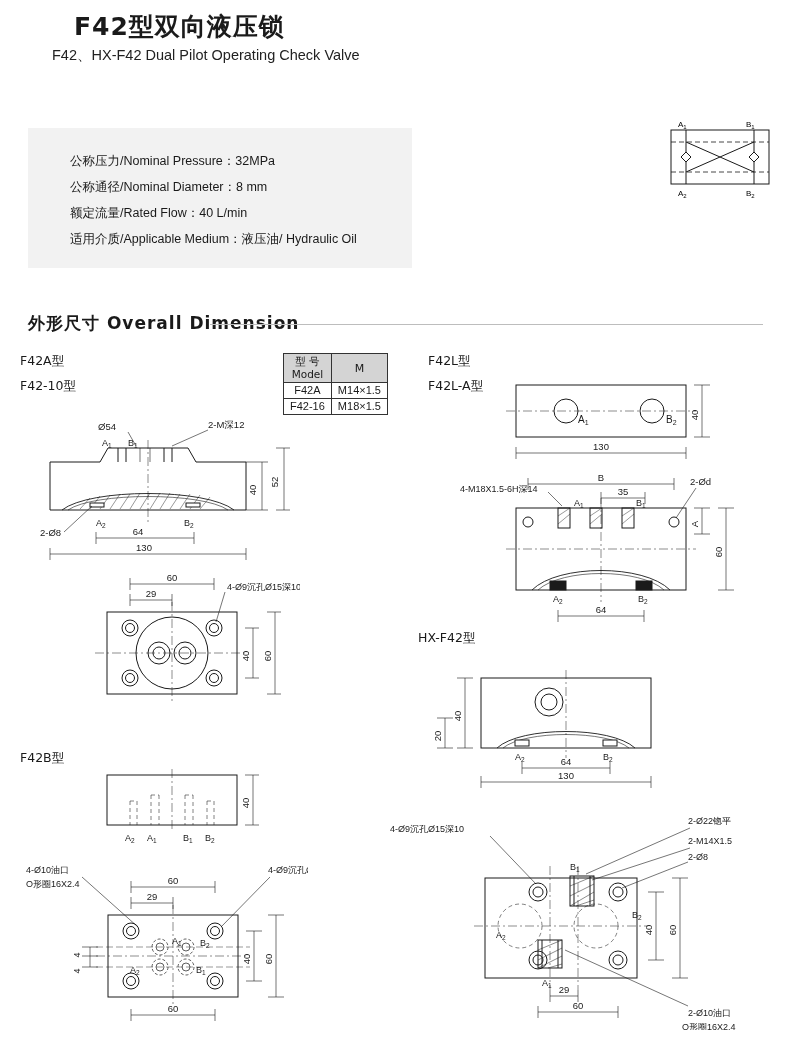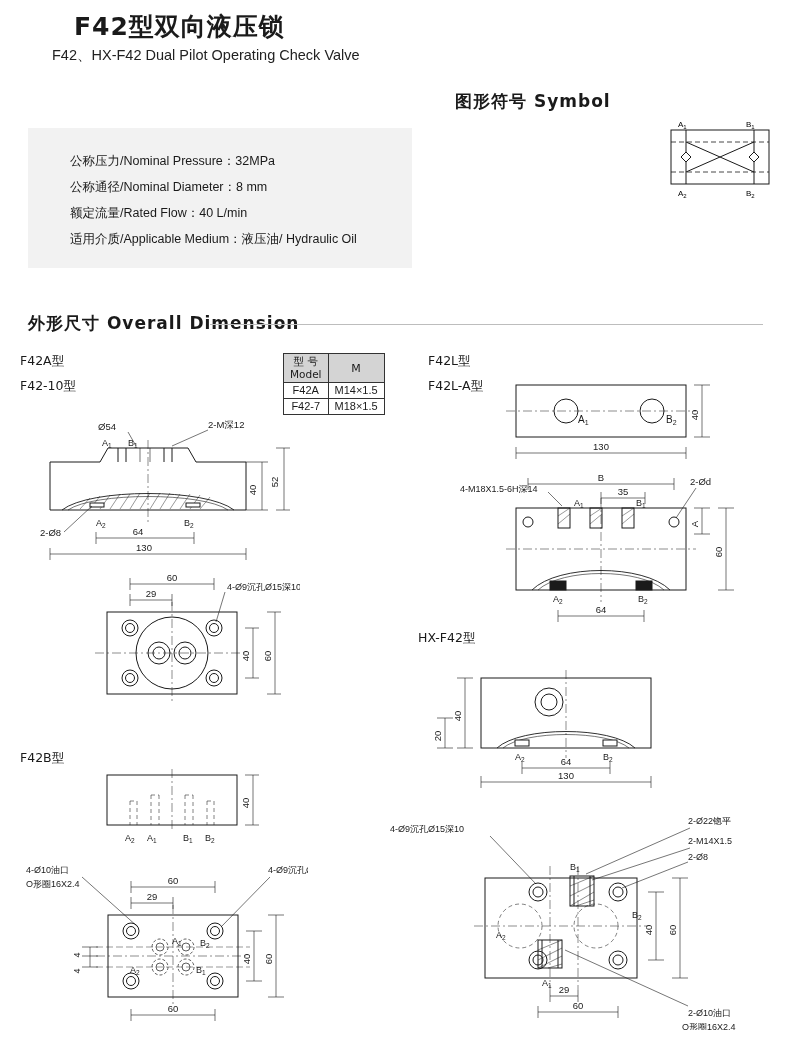--- a/index.html
+++ b/index.html
@@ -84,21 +84,20 @@
   <div class="title-en">F42、HX-F42 Dual Pilot Operating Check Valve</div>
 
   <div class="spec-box"></div>
   <div class="spec-list">
     <div><span class="lbl">公称压力/Nominal Pressure：</span><span class="val">32MPa</span></div>
     <div><span class="lbl">公称通径/Nominal Diameter：</span><span class="val">8 mm</span></div>
     <div><span class="lbl">额定流量/Rated Flow：</span><span class="val">40 L/min</span></div>
     <div><span class="lbl">适用介质/Applicable Medium：</span><span class="val">液压油/ Hydraulic Oil</span></div>
   </div>
 
-  <div class="sec-head" style="left:455px; top:90px;">图形符号 Symbol</div>
   <div class="sym-wrap">
     <svg width="110" height="80" viewBox="0 0 110 80">
       <rect x="5" y="10" width="98" height="54" fill="none" stroke="#1a1a1a" stroke-width="1"></rect>
 
       <line x1="5" y1="22" x2="103" y2="22" stroke="#1a1a1a" stroke-width="0.8" stroke-dasharray="5,3"></line>
       <line x1="5" y1="52" x2="103" y2="52" stroke="#1a1a1a" stroke-width="0.8" stroke-dasharray="5,3"></line>
 
       <line x1="20" y1="22" x2="88" y2="52" stroke="#1a1a1a" stroke-width="1"></line>
       <line x1="20" y1="52" x2="88" y2="22" stroke="#1a1a1a" stroke-width="1"></line>
       <line x1="20" y1="22" x2="20" y2="52" stroke="#1a1a1a" stroke-width="1"></line>
@@ -138,21 +137,21 @@
         </td>
         <td>M</td>
       </tr>
     </thead>
     <tbody>
       <tr>
         <td>F42A</td>
         <td>M14×1.5</td>
       </tr>
       <tr>
-        <td>F42-7</td>
+        <td>F42-16</td>
         <td>M18×1.5</td>
       </tr>
     </tbody>
   </table>
 
   <div class="dwg" style="left:40px; top:410px;">
     <svg width="260" height="155" viewBox="0 0 260 155">
       <g stroke="#1a1a1a" fill="none" stroke-width="1">
 
         <path d="M10 100 L10 52 L60 52 L68 38 L148 38 L156 52 L206 52 L206 100 Z"></path>

